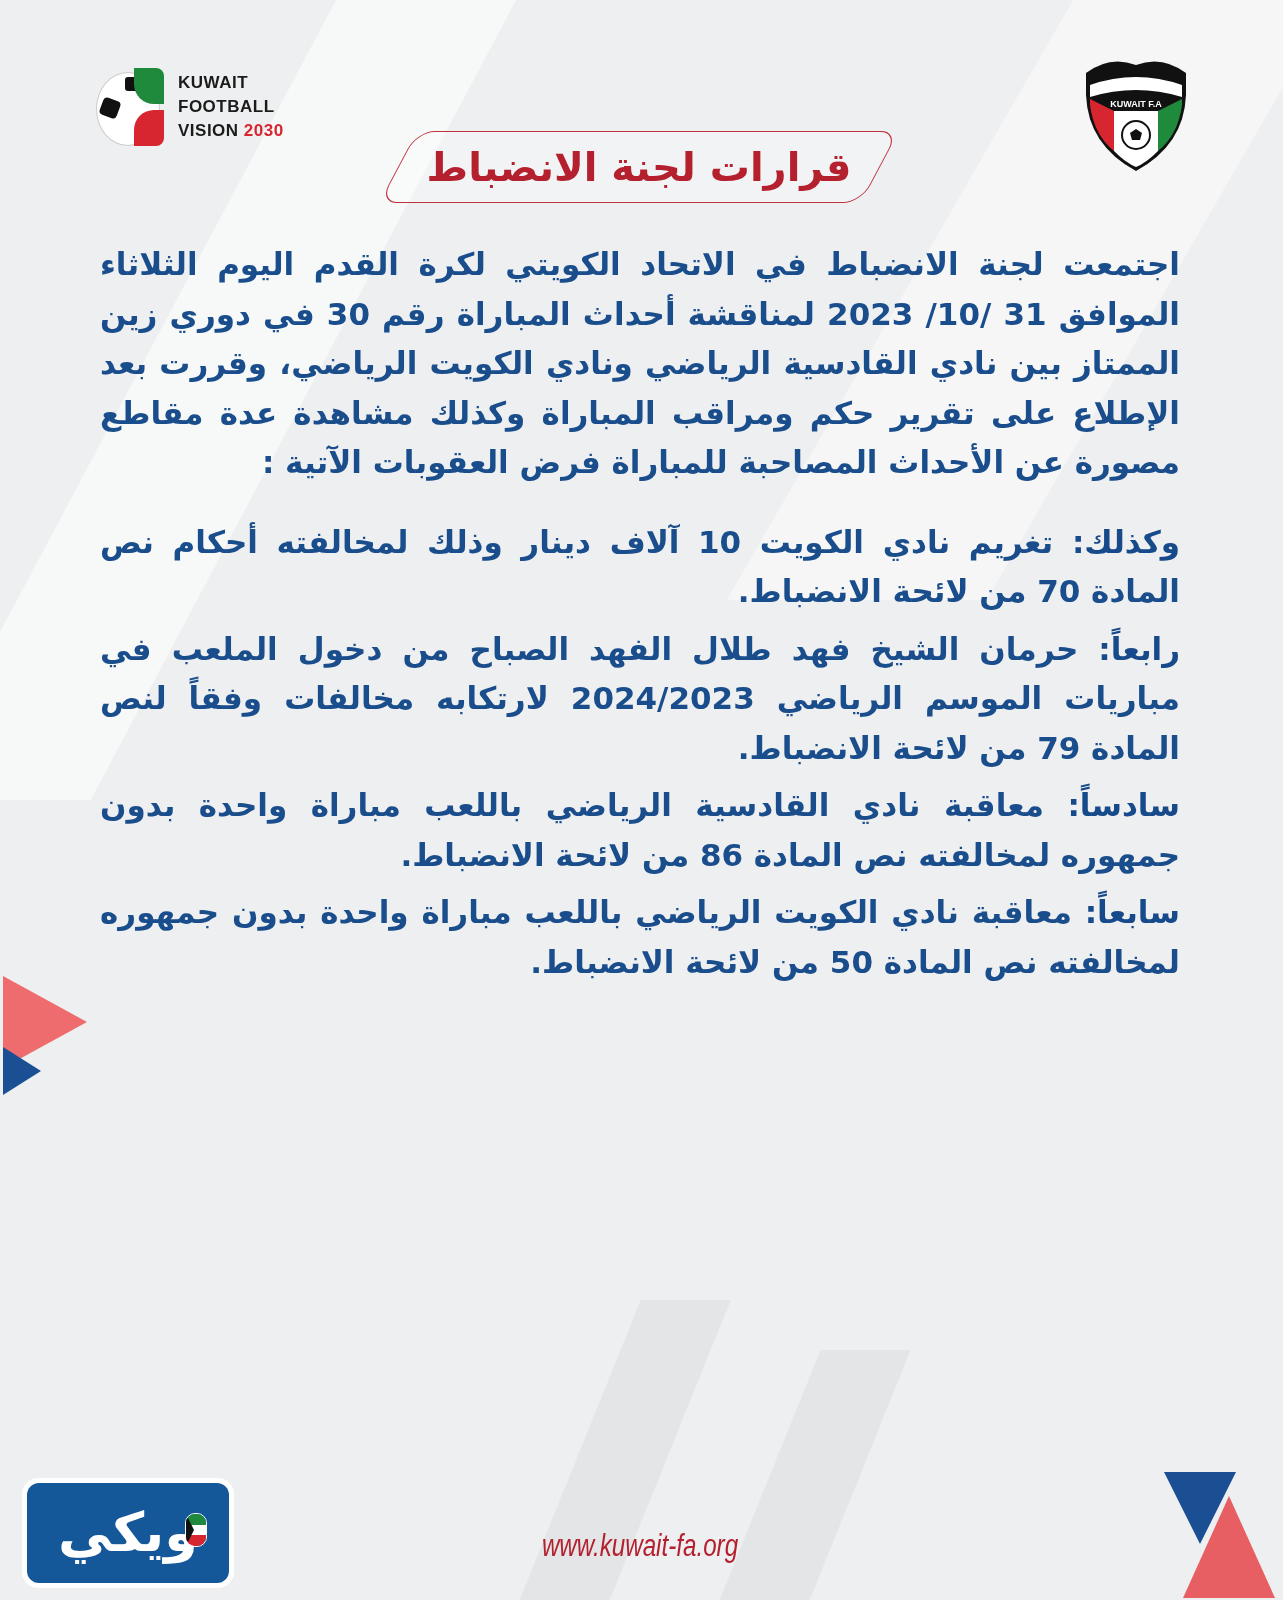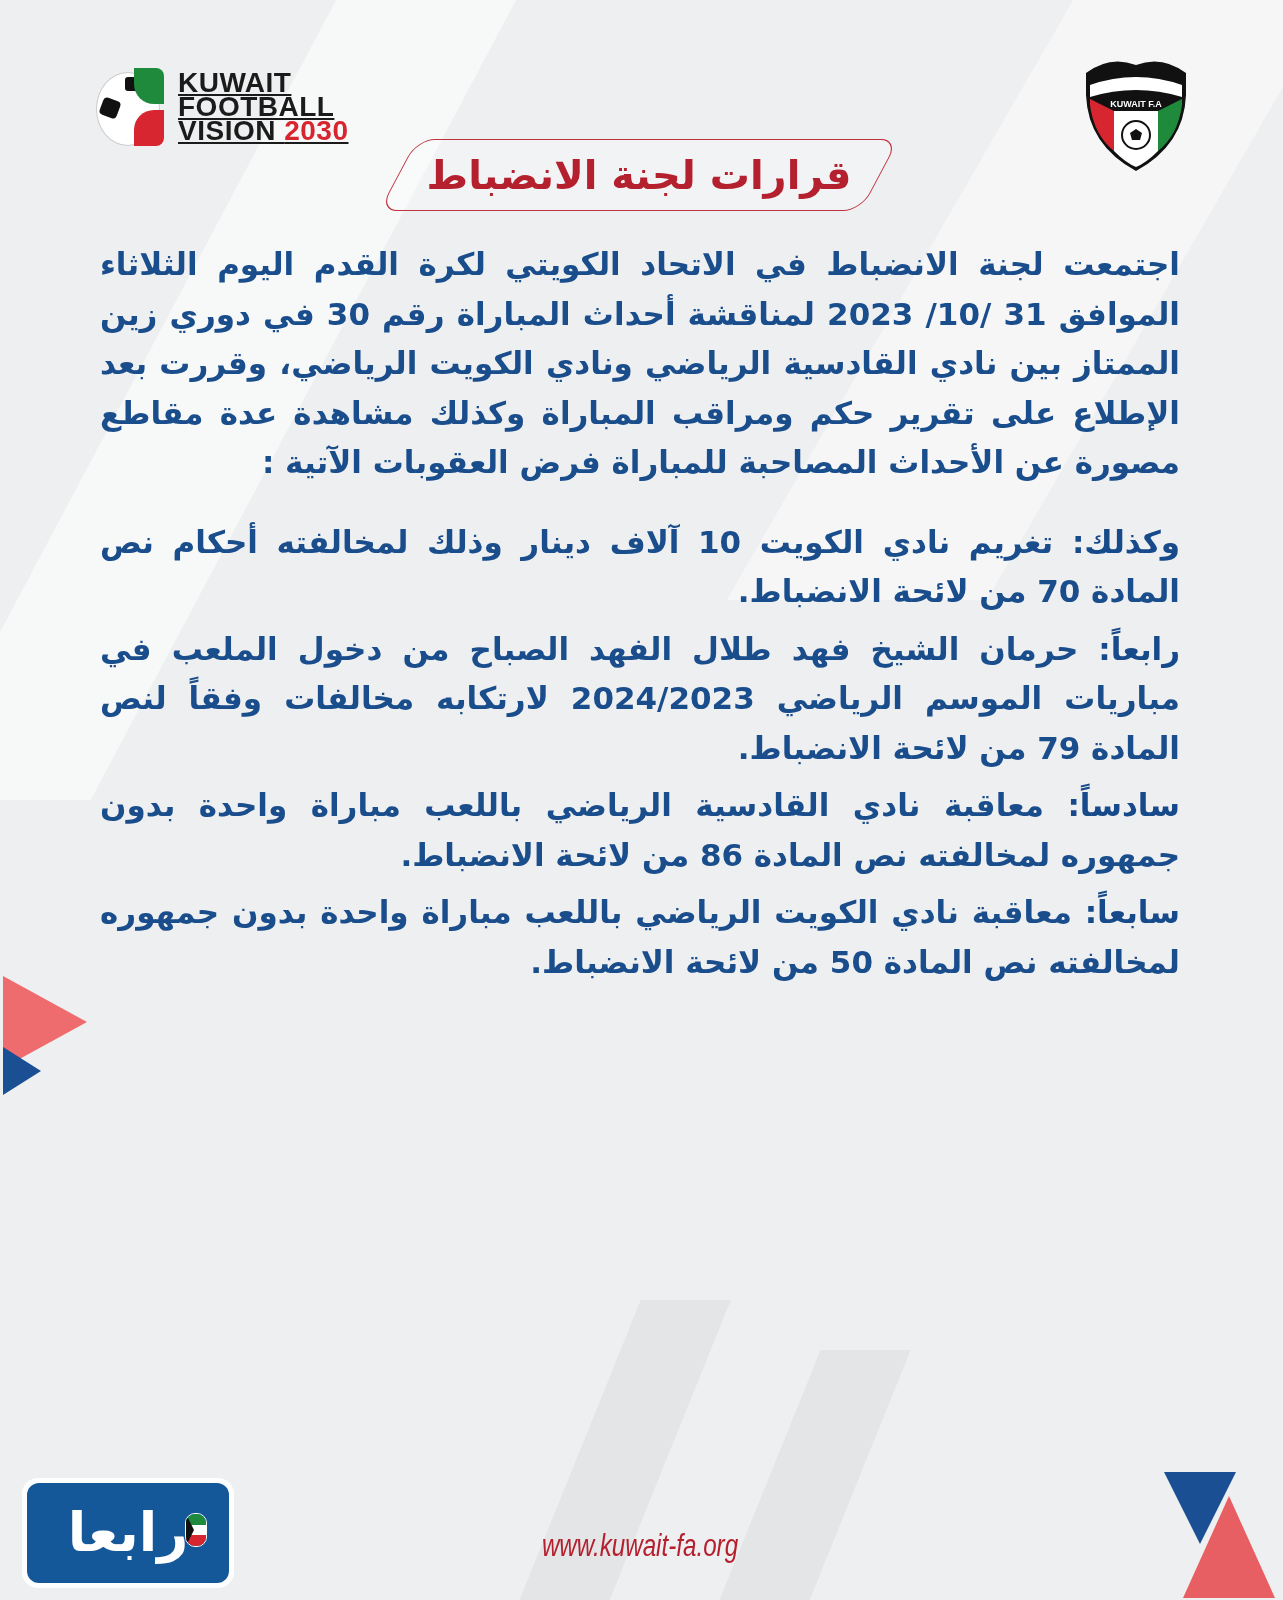--- a/index.html
+++ b/index.html
@@ -16,27 +16,27 @@
   .bg-s4 { left: 900px; top: 0px; width: 260px; height: 600px; transform: skewX(-30deg); background: rgba(255,255,255,0.45); }
 
   
   .vision-logo { position: absolute; left: 96px; top: 68px; display: flex; align-items: center; }
   .vision-mark { width: 68px; height: 78px; position: relative; margin-right: 14px; }
   .vision-mark .ball { position: absolute; left: 0; top: 4px; width: 62px; height: 72px; border-radius: 50%; background: #fff; border: 1px solid #ccc; overflow: hidden; }
   .vision-mark .ball::before { content: ""; position: absolute; left: 4px; top: 26px; width: 18px; height: 18px; background: #111; border-radius: 4px; transform: rotate(20deg); }
   .vision-mark .ball::after { content: ""; position: absolute; left: 28px; top: 4px; width: 14px; height: 14px; background: #111; border-radius: 3px; }
   .vision-mark .stripe-g { position: absolute; right: 0; top: 0; width: 30px; height: 36px; background: #1f8a3b; border-radius: 0 8px 0 20px; }
   .vision-mark .stripe-r { position: absolute; right: 0; top: 42px; width: 30px; height: 36px; background: #d7262f; border-radius: 20px 0 8px 0; }
-  .vision-text { font-family: "Liberation Sans", sans-serif; font-weight: bold; font-size: 28px; line-height: 24px; color: #1b1b1b; letter-spacing: 0.5px; text-decoration: underline; }
+  .vision-text { font-family: "Liberation Sans", sans-serif; font-weight: bold; font-size: 17px; line-height: 24px; color: #1b1b1b; letter-spacing: 0.5px; }
   .vision-text .year { color: #d7262f; }
 
   .kfa-crest { position: absolute; left: 1080px; top: 55px; width: 112px; height: 118px; }
 
   
-  .title-wrap { position: absolute; left: 398px; top: 139px; width: 482px; height: 72px; text-align: center; }
+  .title-wrap { position: absolute; left: 398px; top: 131px; width: 482px; height: 72px; text-align: center; }
   .title-frame { position: absolute; inset: 0; border: 1.5px solid #c0303e; border-radius: 18px; transform: skewX(-28deg); background: rgba(255,255,255,0.25); }
   .title-text { position: absolute; inset: 0; display: flex; align-items: center; justify-content: center; color: #b5202f; font-weight: bold; font-size: 40px; direction: rtl; }
 
   
   .content { position: absolute; left: 92px; top: 232px; width: 1096px; direction: rtl; color: #1a4d8c; font-weight: bold; font-size: 31px; line-height: 49.5px; text-align: justify; }
   .content p { margin: 8px; }
   .intro { margin-bottom: 30px !important; }
   .item-label { color: #174a8a; font-weight: 900; }
 
   
@@ -103,21 +103,21 @@
   <p><span class="item-label">سابعاً:</span><span> معاقبة نادي الكويت الرياضي باللعب مباراة واحدة بدون جمهوره لمخالفته نص المادة 50 من لائحة الانضباط.</span></p>
 </div>
 
 <div class="tri tri-left-pink"></div>
 <div class="tri tri-left-blue"></div>
 <div class="tri tri-right-blue"></div>
 <div class="tri tri-right-pink"></div>
 
 <div class="weki-badge">
   <div class="weki-inner">
-    <span class="weki-text">رابعا</span>
+    <span class="weki-text">ويكي</span>
     <div class="weki-flag">
       <div class="g"></div>
         <div class="w"></div>
         <div class="r"></div>
         <div class="b"></div>
     </div>
   </div>
 </div>
 
 <div class="website">www.kuwait-fa.org</div>

